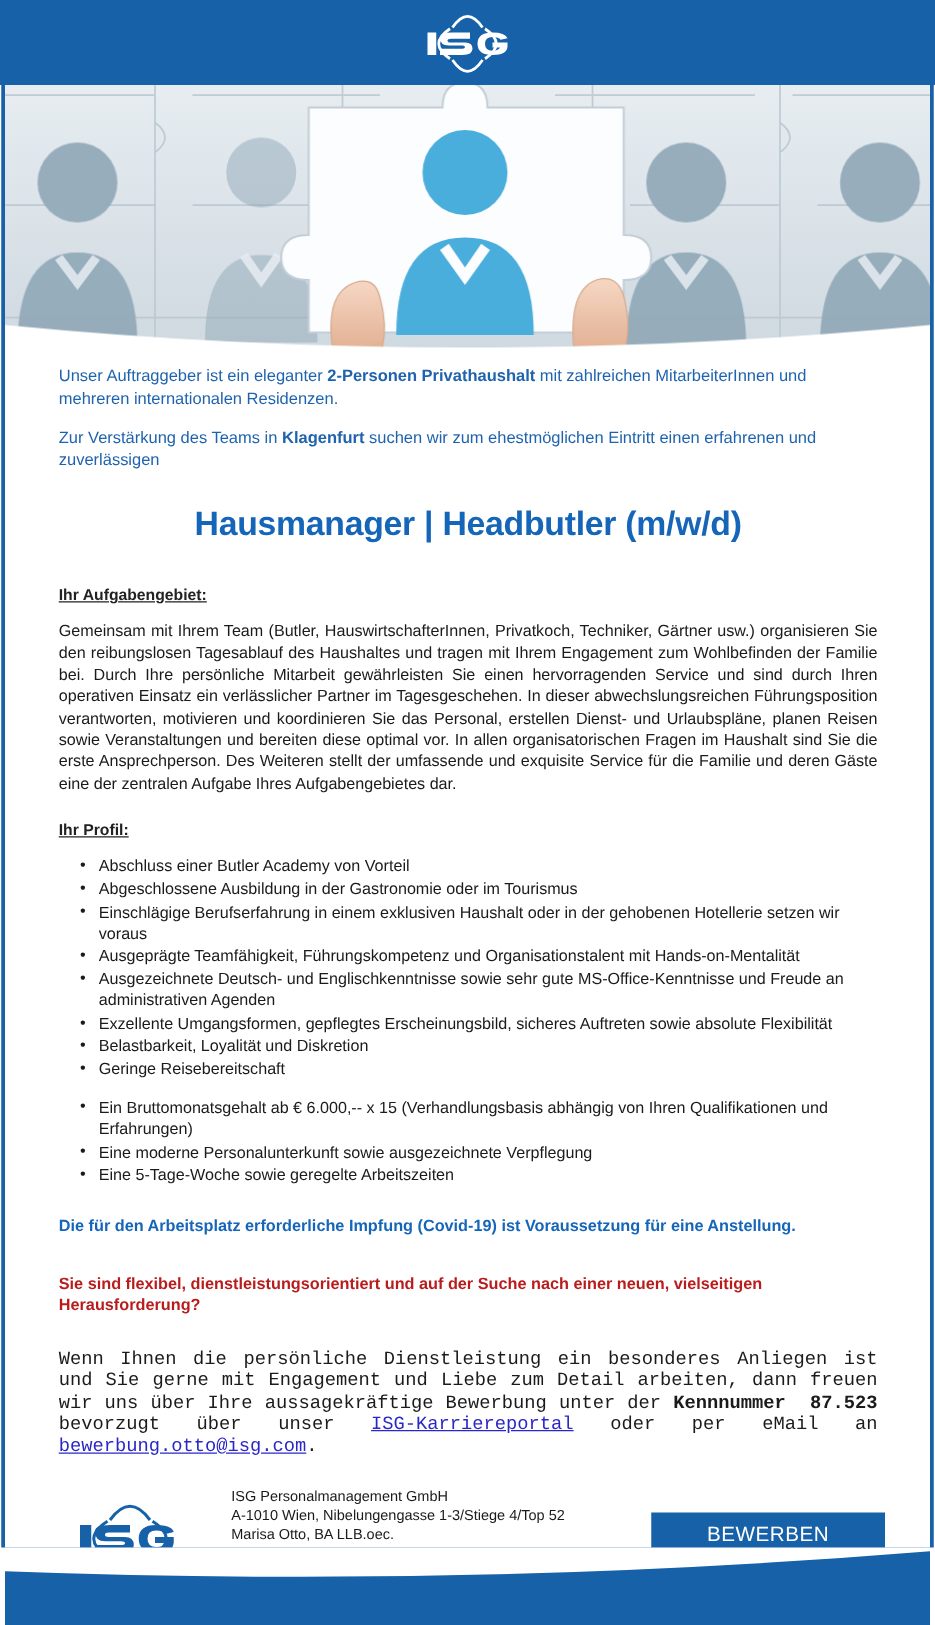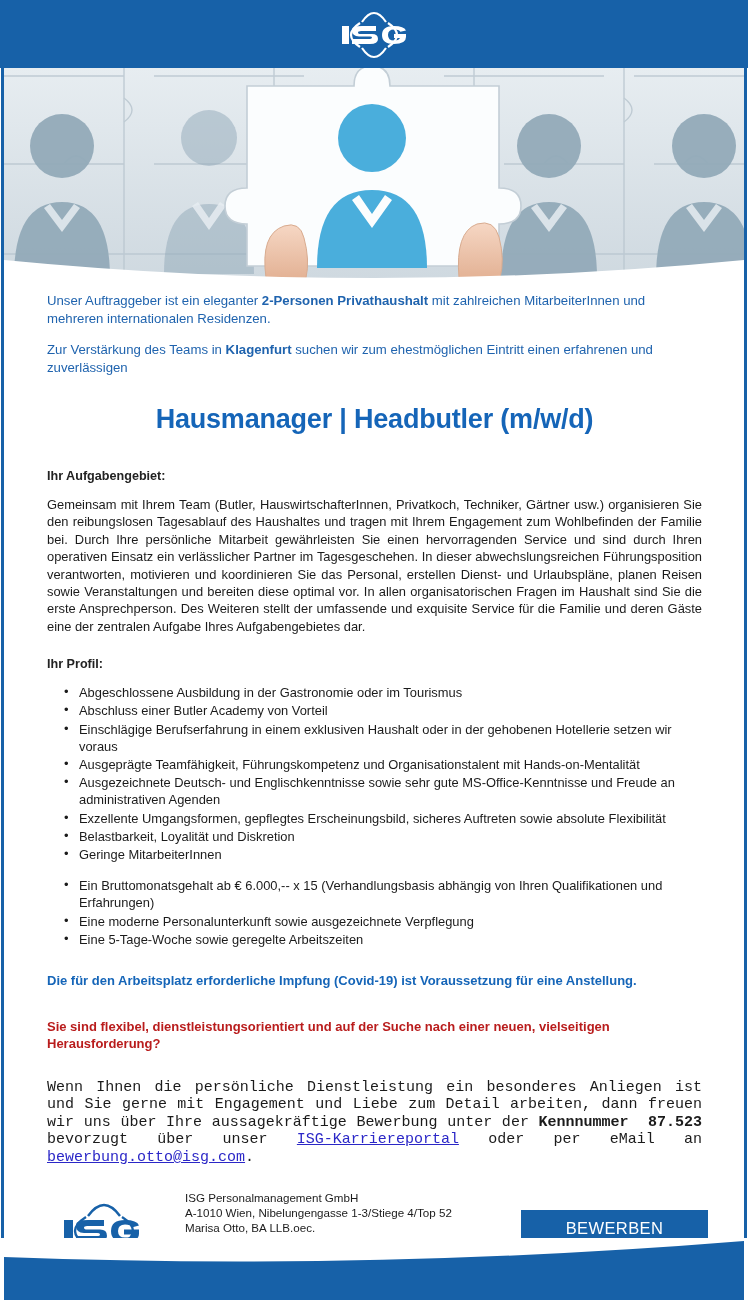--- a/index.html
+++ b/index.html
@@ -92,20 +92,21 @@
     font-size: 27px;
     letter-spacing: -0.2px;
     margin: 28px 0 34px 0;
   }
 
   .sec-head {
     font-weight: bold;
     font-size: 12.6px;
     color: #222222;
     margin-bottom: 13px;
+    text-decoration: underline;
   }
 
   .para {
     font-size: 12.9px;
     line-height: 17.4px;
     color: #1b1b1b;
     text-align: justify;
     margin: 0 0 22px 0;
   }
 
@@ -328,28 +329,28 @@
       <span>Zur Verstärkung des Teams in </span><b>Klagenfurt</b><span> suchen wir zum ehestmöglichen Eintritt einen erfahrenen und zuverlässigen</span>
     </div>
 
     <div class="job-title">Hausmanager | Headbutler (m/w/d)</div>
 
     <div class="sec-head">Ihr Aufgabengebiet:</div>
     <p class="para">Gemeinsam mit Ihrem Team (Butler, HauswirtschafterInnen, Privatkoch, Techniker, Gärtner usw.) organisieren Sie den reibungslosen Tagesablauf des Haushaltes und tragen mit Ihrem Engagement zum Wohlbefinden der Familie bei. Durch Ihre persönliche Mitarbeit gewährleisten Sie einen hervorragenden Service und sind durch Ihren operativen Einsatz ein verlässlicher Partner im Tagesgeschehen. In dieser abwechslungsreichen Führungsposition verantworten, motivieren und koordinieren Sie das Personal, erstellen Dienst- und Urlaubspläne, planen Reisen sowie Veranstaltungen und bereiten diese optimal vor. In allen organisatorischen Fragen im Haushalt sind Sie die erste Ansprechperson. Des Weiteren stellt der umfassende und exquisite Service für die Familie und deren Gäste eine der zentralen Aufgabe Ihres Aufgabengebietes dar.</p>
 
     <div class="sec-head">Ihr Profil:</div>
     <ul class="bullets" id="profile-list">
+        <li>Abschluss einer Butler Academy von Vorteil</li>
         <li>Abgeschlossene Ausbildung in der Gastronomie oder im Tourismus</li>
-        <li>Abschluss einer Butler Academy von Vorteil</li>
         <li>Einschlägige Berufserfahrung in einem exklusiven Haushalt oder in der gehobenen Hotellerie setzen wir voraus</li>
         <li>Ausgeprägte Teamfähigkeit, Führungskompetenz und Organisationstalent mit Hands-on-Mentalität</li>
         <li>Ausgezeichnete Deutsch- und Englischkenntnisse sowie sehr gute MS-Office-Kenntnisse und Freude an administrativen Agenden</li>
         <li>Exzellente Umgangsformen, gepflegtes Erscheinungsbild, sicheres Auftreten sowie absolute Flexibilität</li>
         <li>Belastbarkeit, Loyalität und Diskretion</li>
-        <li>Geringe MitarbeiterInnen</li>
+        <li>Geringe Reisebereitschaft</li>
       </ul>
 
     <ul class="bullets" id="offer-list">
         <li>Ein Bruttomonatsgehalt ab € 6.000,-- x 15 (Verhandlungsbasis abhängig von Ihren Qualifikationen und Erfahrungen)</li>
         <li>Eine moderne Personalunterkunft sowie ausgezeichnete Verpflegung</li>
         <li>Eine 5-Tage-Woche sowie geregelte Arbeitszeiten</li>
       </ul>
 
     <div class="notice-blue">Die für den Arbeitsplatz erforderliche Impfung (Covid-19) ist Voraussetzung für eine Anstellung.</div>
 

